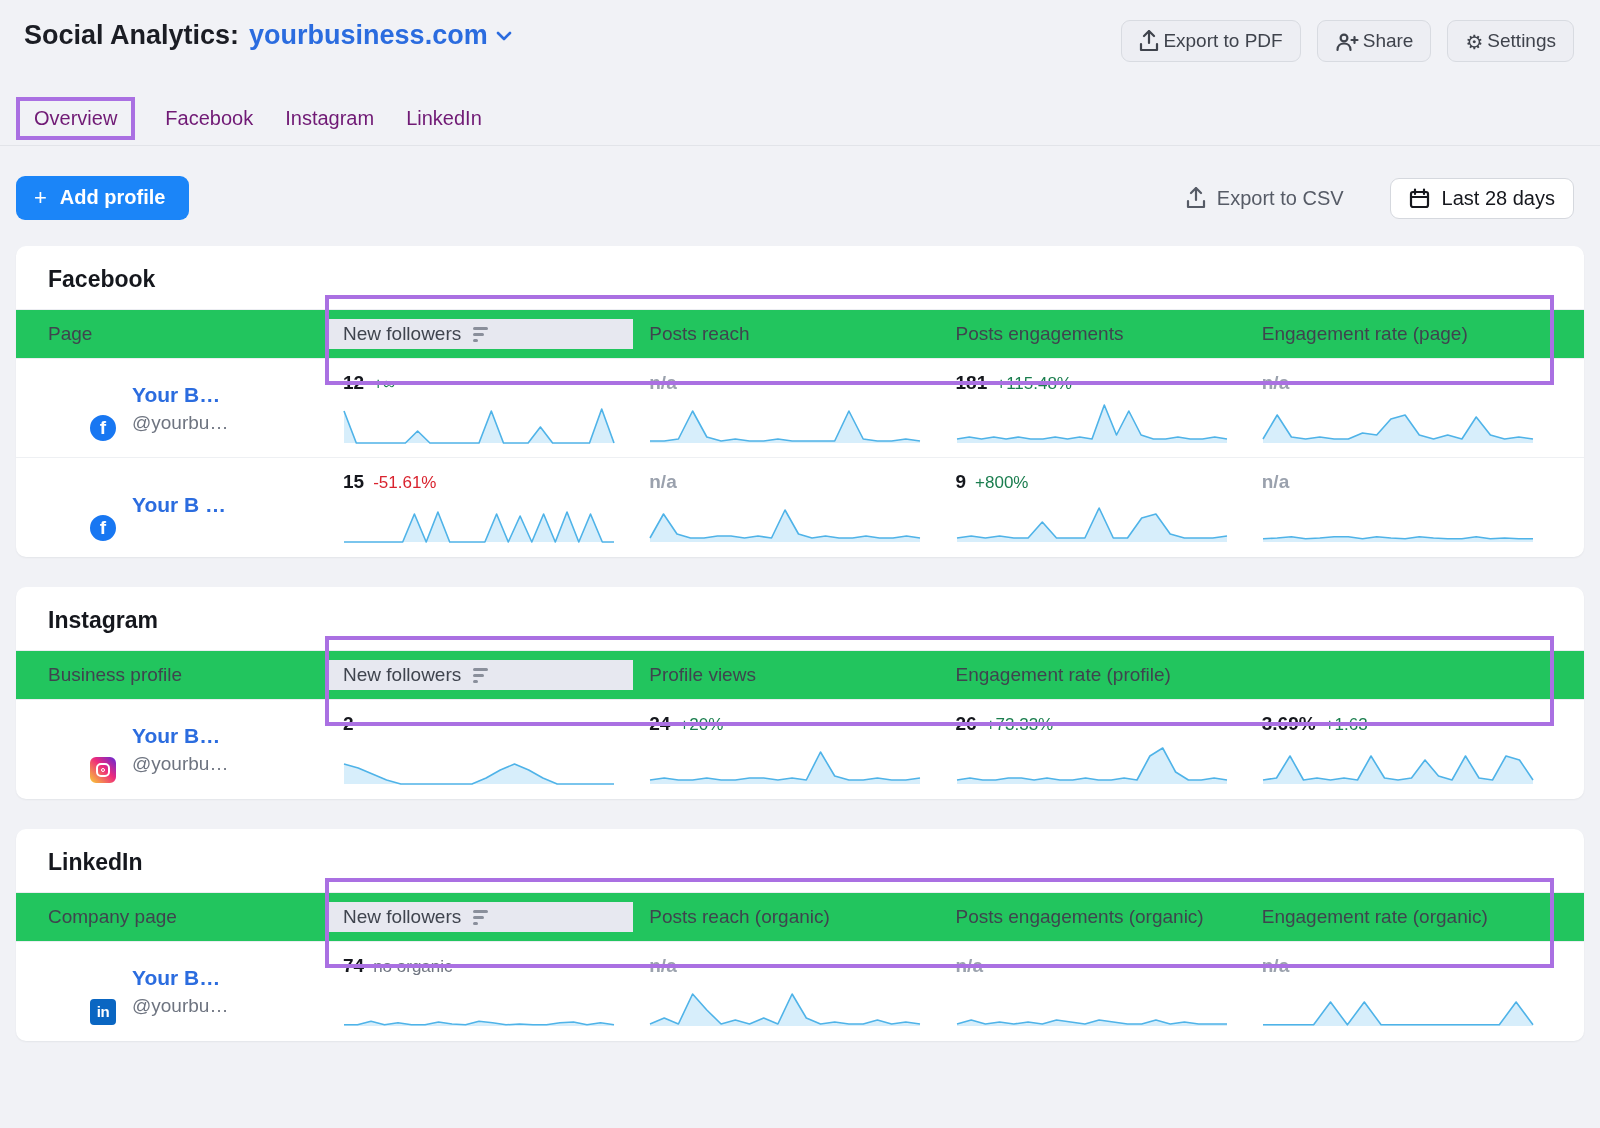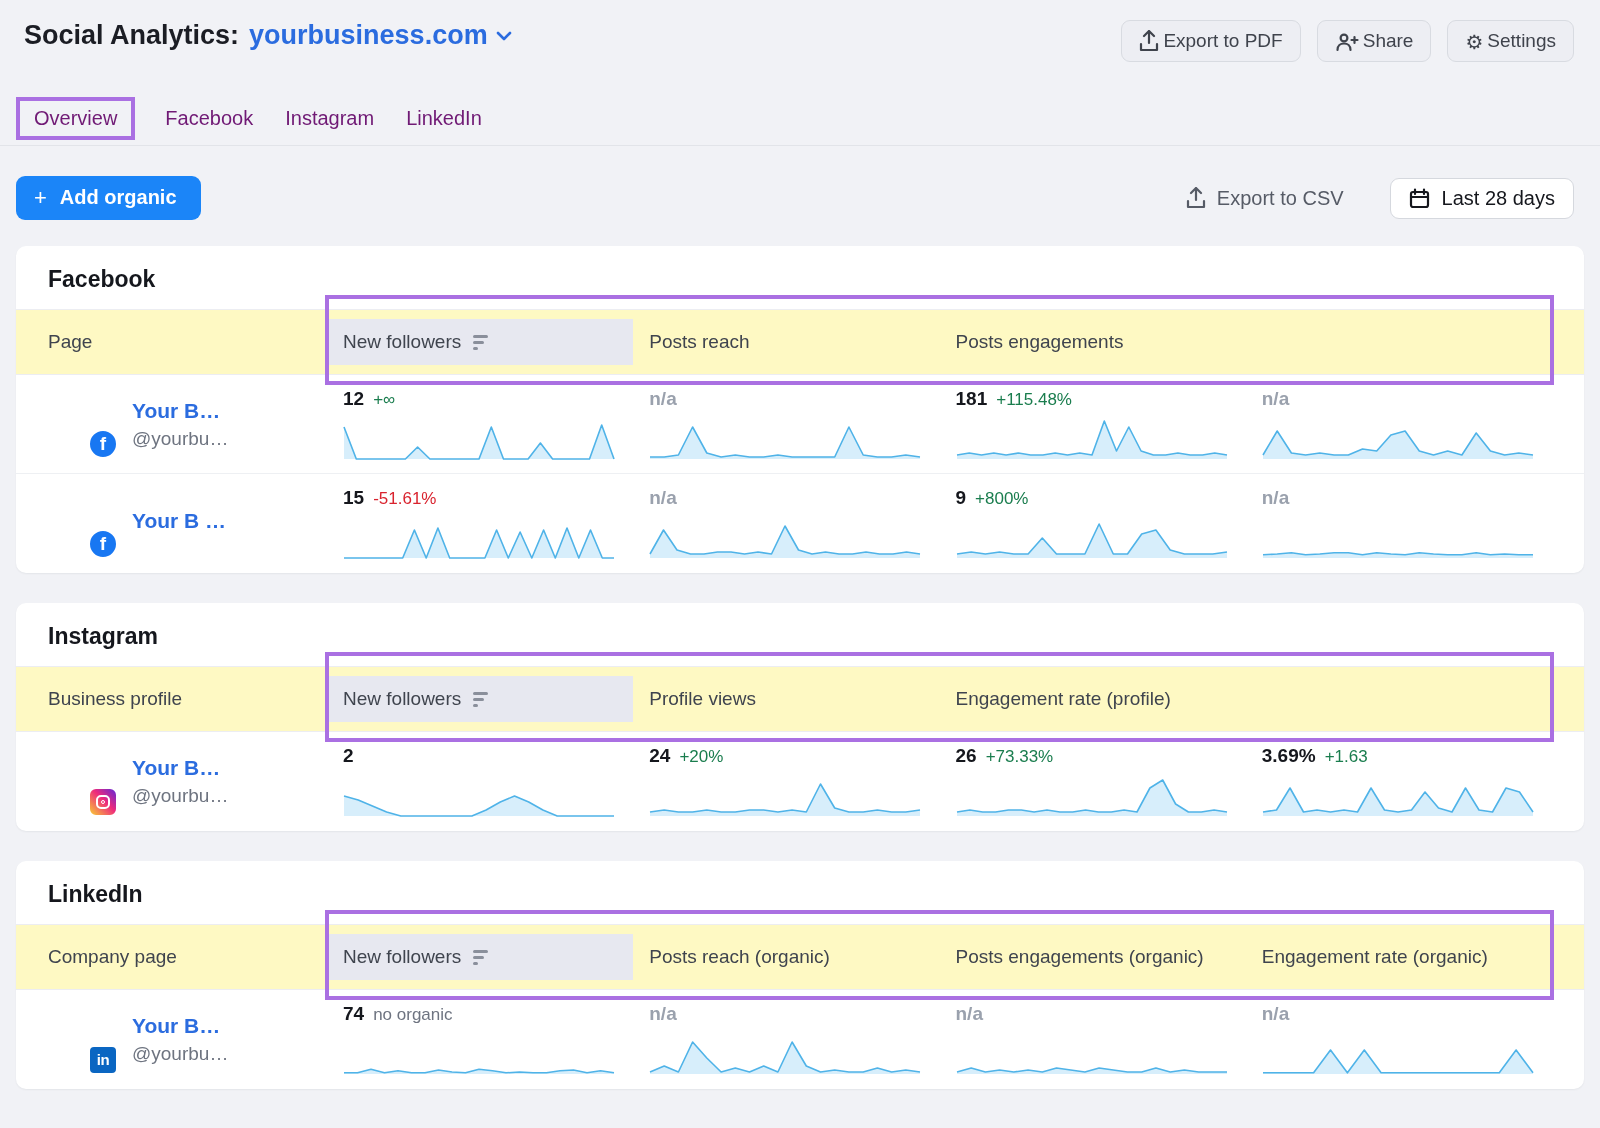--- a/index.html
+++ b/index.html
@@ -41,21 +41,21 @@
     background:#fff; border:1px solid #d5d8de; border-radius:9px;
     padding:8px 18px; font-size:20px; color:#15171d;
     display:inline-flex; align-items:center; gap:12px; cursor:pointer;
   }
   
   .main { margin-top:26px; padding:0 16px; display:flex; flex-direction:column; gap:30px; }
   .card { background:#fff; border-radius:10px; position:relative; box-shadow:0 1px 2px rgba(25,28,36,0.06); }
   .card h2 { font-size:23px; font-weight:700; padding:20px 32px 16px; color:#15171d; }
   .thead {
     display:grid; grid-template-columns:279px repeat(4,1fr);
-    background:#fef9c3; padding:9px 32px; height:66px; align-items:stretch;
+    background:#22c55e; padding:9px 32px; height:50px; align-items:stretch;
     border-top:1px solid #ecedf2; border-bottom:1px solid #ecedf2;
   }
   .th { font-size:19px; color:#3f444e; display:flex; align-items:center; padding-left:16px; }
   .th-first { padding-left:0; color:#3f444e; }
   .th-sorted { background:#e7e8f0; gap:12px; }
   .sort-icon { display:inline-flex; flex-direction:column; gap:3px; align-items:flex-start; }
   .sort-icon i { display:block; height:3px; background:#8a8f9b; border-radius:2px; }
   .sort-icon i:nth-child(1){ width:15px; }
   .sort-icon i:nth-child(2){ width:11px; }
   .sort-icon i:nth-child(3){ width:5px; }
@@ -134,21 +134,21 @@
       <span class="tab">Overview</span>
     </span>
     <span class="tab">Facebook</span>
     <span class="tab">Instagram</span>
     <span class="tab">LinkedIn</span>
   </nav>
 
   <div class="toolbar">
     <button class="btn-primary">
       <span class="plus">+</span>
-      <span>Add organic</span>
+      <span>Add profile</span>
     </button>
     <div class="toolbar-right">
       <span class="export-csv">
         <svg class="ic" width="20" height="22" viewBox="0 0 20 22">
             <path d="M10 1 L10 13 M5 6 L10 1 L15 6" fill="none" stroke="#565b66" stroke-width="2.2" stroke-linecap="round" stroke-linejoin="round"></path>
             <path d="M2 14 L2 20 L18 20 L18 14" fill="none" stroke="#565b66" stroke-width="2.2" stroke-linecap="round" stroke-linejoin="round"></path>
           </svg>
         <span>Export to CSV</span>
       </span>
       <button class="btn-date">
@@ -171,20 +171,21 @@
         <div class="th th-sorted">
           <span>New followers</span>
           <span class="sort-icon">
               <i></i>
               <i></i>
               <i></i>
             </span>
         </div>
         <div class="th">Posts reach</div>
         <div class="th">Posts engagements</div>
+        <div class="th">Engagement rate (page)</div>
       </div>
 
       <div class="row">
         <div class="profile">
           <span class="avatar-wrap">
             <span class="avatar" style="background: rgb(111, 191, 68);"></span>
             <span class="badge badge-fb">f</span>
           </span>
           <span class="profile-text">
             <div class="profile-name">Your B…</div>

